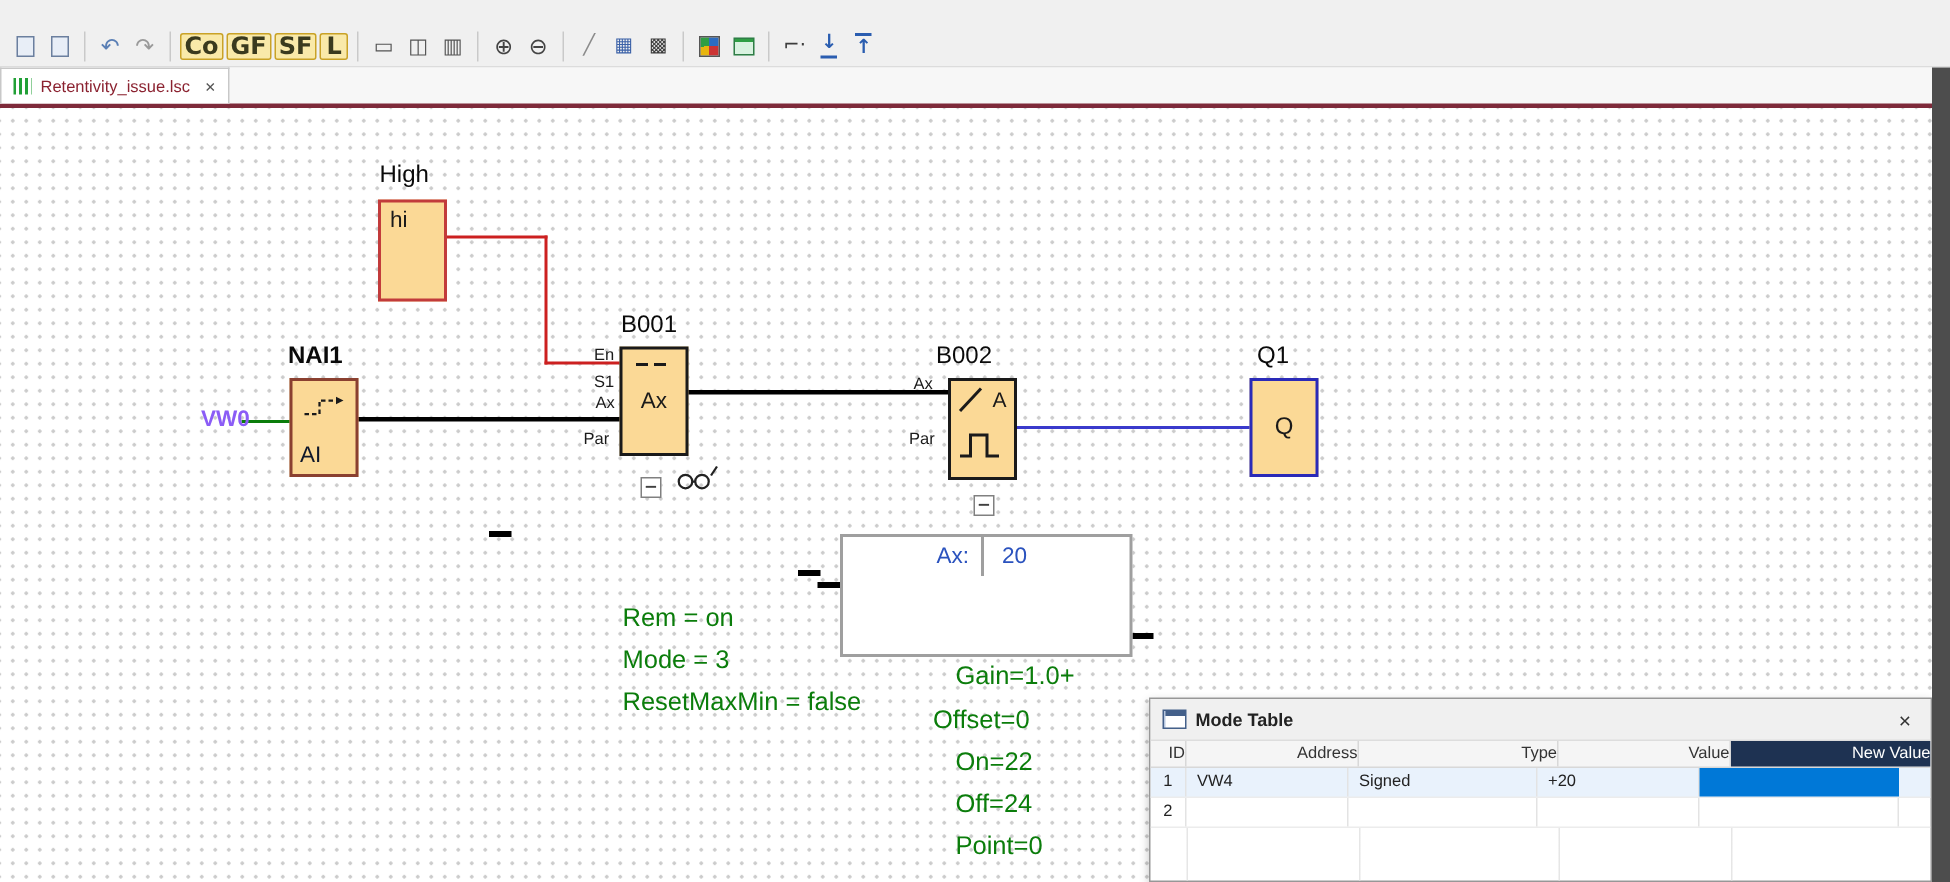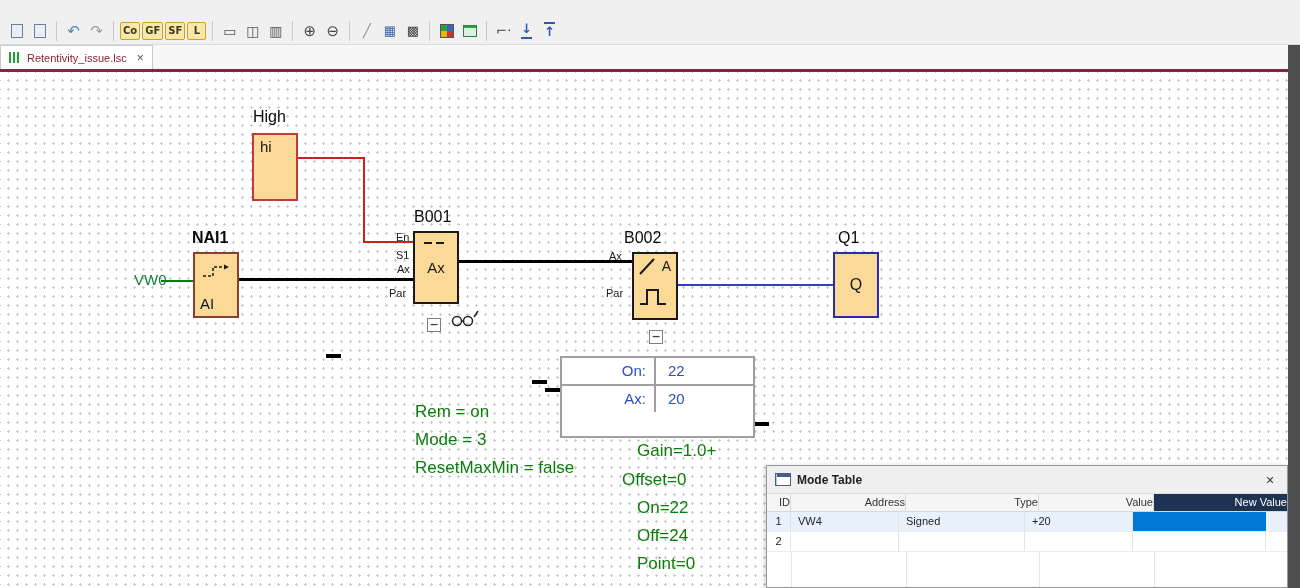--- a/index.html
+++ b/index.html
@@ -5,21 +5,21 @@
   html,body{margin:0;padding:0;background:#fff;font-family:"Liberation Sans",sans-serif;}
   .app{position:relative;width:1300px;height:588px;overflow:hidden;background:#fff;}
 
   
   .toolbar{position:absolute;left:0;top:0;width:100%;height:45px;background:#f0f0f0;border-bottom:1px solid #dcdcdc;box-sizing:border-box;}
   .tb-row{position:absolute;left:6px;bottom:3px;display:flex;align-items:center;gap:2px;}
   .tb-btn{min-width:21px;height:21px;display:flex;align-items:center;justify-content:center;
           background:transparent;border:none;padding:0 2px;font-family:"DejaVu Sans",sans-serif;
           font-size:13px;color:#3c3c3c;border-radius:2px;}
   .sep{width:1px;height:20px;background:#c9c9c9;margin:0 4px;}
-  .tb-btn.yellow{background:#f9e9a9;border:1px solid #c9a227;font-size:10px;font-weight:bold;color:#3a3a1e;min-width:19px;height:18px;}
+  .tb-btn.yellow{background:#f9e9a9;border:1px solid #c9a227;font-size:16px;font-weight:bold;color:#3a3a1e;min-width:19px;height:18px;}
   .tb-btn.undo{color:#5a7fb5;font-size:15px;}
   .tb-btn.redo{color:#9a9a9a;font-size:15px;}
   .tb-btn.win{font-size:14px;color:#555;}
   .tb-btn.zoom{font-size:15px;color:#444;}
   .tb-btn.gray{color:#8a8a8a;}
   .tb-btn.blue{color:#3c62a8;}
   .pages-icon{position:relative;width:10px;height:12px;background:#e8eef7;border:1px solid #6b7f9e;display:inline-block;}
   .pages-icon::before{content:"";position:absolute;left:3px;top:-4px;width:9px;height:11px;background:#cfd9ea;border:1px solid #8b9ab3;z-index:-1;}
   .sim-icon{width:12px;height:12px;border:1px solid #555;background:conic-gradient(#2d6cc0 0 25%,#cc3333 0 50%,#e8b50e 0 75%,#2f9e44 0 100%);}
   .net-icon{width:12px;height:10px;border:1px solid #2f7d46;background:#d9f2e0;box-shadow:inset 0 2px 0 #2f9e44;}
@@ -63,21 +63,21 @@
   .prow:last-child{border-bottom:none;}
   .pl{width:94px;text-align:right;padding-right:8px;color:#2A52BE;font-size:15px;border-right:2px solid #9f9f9f;box-sizing:border-box;}
   .pv{flex:1;padding-left:12px;color:#2A52BE;font-size:15px;}
   #pbox1{left:340px;top:342px;width:193px;height:56px;}
   #pbox1 .prow{height:26px;line-height:25px;}
   #pbox2{left:560px;top:356px;width:195px;height:82px;}
   #pbox2 .prow{height:26px;line-height:25px;}
   .stub{position:absolute;width:15px;height:4px;background:#000;z-index:1;}
 
   .ann{position:absolute;color:#0B7D0B;font-size:17px;z-index:2;white-space:nowrap;}
-  .vw0{position:absolute;left:134px;top:271px;color:#15803d;font-size:15px;z-index:2;}
+  .vw0{position:absolute;left:134px;top:271px;color:#8b5cf6;font-size:15px;z-index:2;font-weight:bold;}
 
   
   .dt{position:absolute;left:766px;top:465px;width:522px;height:123px;background:#fff;border:1px solid #979797;
       box-shadow:0 2px 6px rgba(0,0,0,.25);z-index:5;box-sizing:border-box;overflow:hidden;}
   .dt-title{height:28px;background:#f0f0f0;display:flex;align-items:center;gap:6px;padding:0 8px;border-bottom:1px solid #ddd;box-sizing:border-box;}
   .dt-title-text{font-size:12px;font-weight:bold;color:#222;}
   .dt-icon{width:14px;height:11px;border:1px solid #44608a;background:linear-gradient(180deg,#44608a 0 3px,#fff 3px);box-shadow:inset 5px 0 0 -4px #b7c6de;}
   .dt-close{margin-left:auto;font-size:14px;color:#333;width:18px;text-align:center;}
   .dt-head{display:flex;height:18px;background:#f5f5f5;border-bottom:1px solid #d8d8d8;font-size:11px;color:#333;box-sizing:border-box;}
   .hc{line-height:17px;text-align:right;border-right:1px solid #d8d8d8;box-sizing:border-box;}
@@ -215,24 +215,20 @@
   </svg>
 
   <div class="stub" style="left:326px;top:354px;"></div>
   <div class="stub" style="left:532px;top:380px;"></div>
   <div class="stub" style="left:545px;top:388px;"></div>
   <div class="stub" style="left:754px;top:422px;"></div>
 
 
   <div class="pbox" id="pbox2">
     <div class="prow">
-      <div class="pl">On:</div>
-      <div class="pv">22</div>
-    </div>
-    <div class="prow">
       <div class="pl">Ax:</div>
       <div class="pv">20</div>
     </div>
   </div>
 
   <span class="ann" style="left:415px;top:402px;">Rem = on</span>
   <span class="ann" style="left:415px;top:430px;">Mode = 3</span>
   <span class="ann" style="left:415px;top:458px;">ResetMaxMin = false</span>
   <span class="ann" style="left:637px;top:441px;">Gain=1.0+</span>
   <span class="ann" style="left:622px;top:470px;">Offset=0</span>

